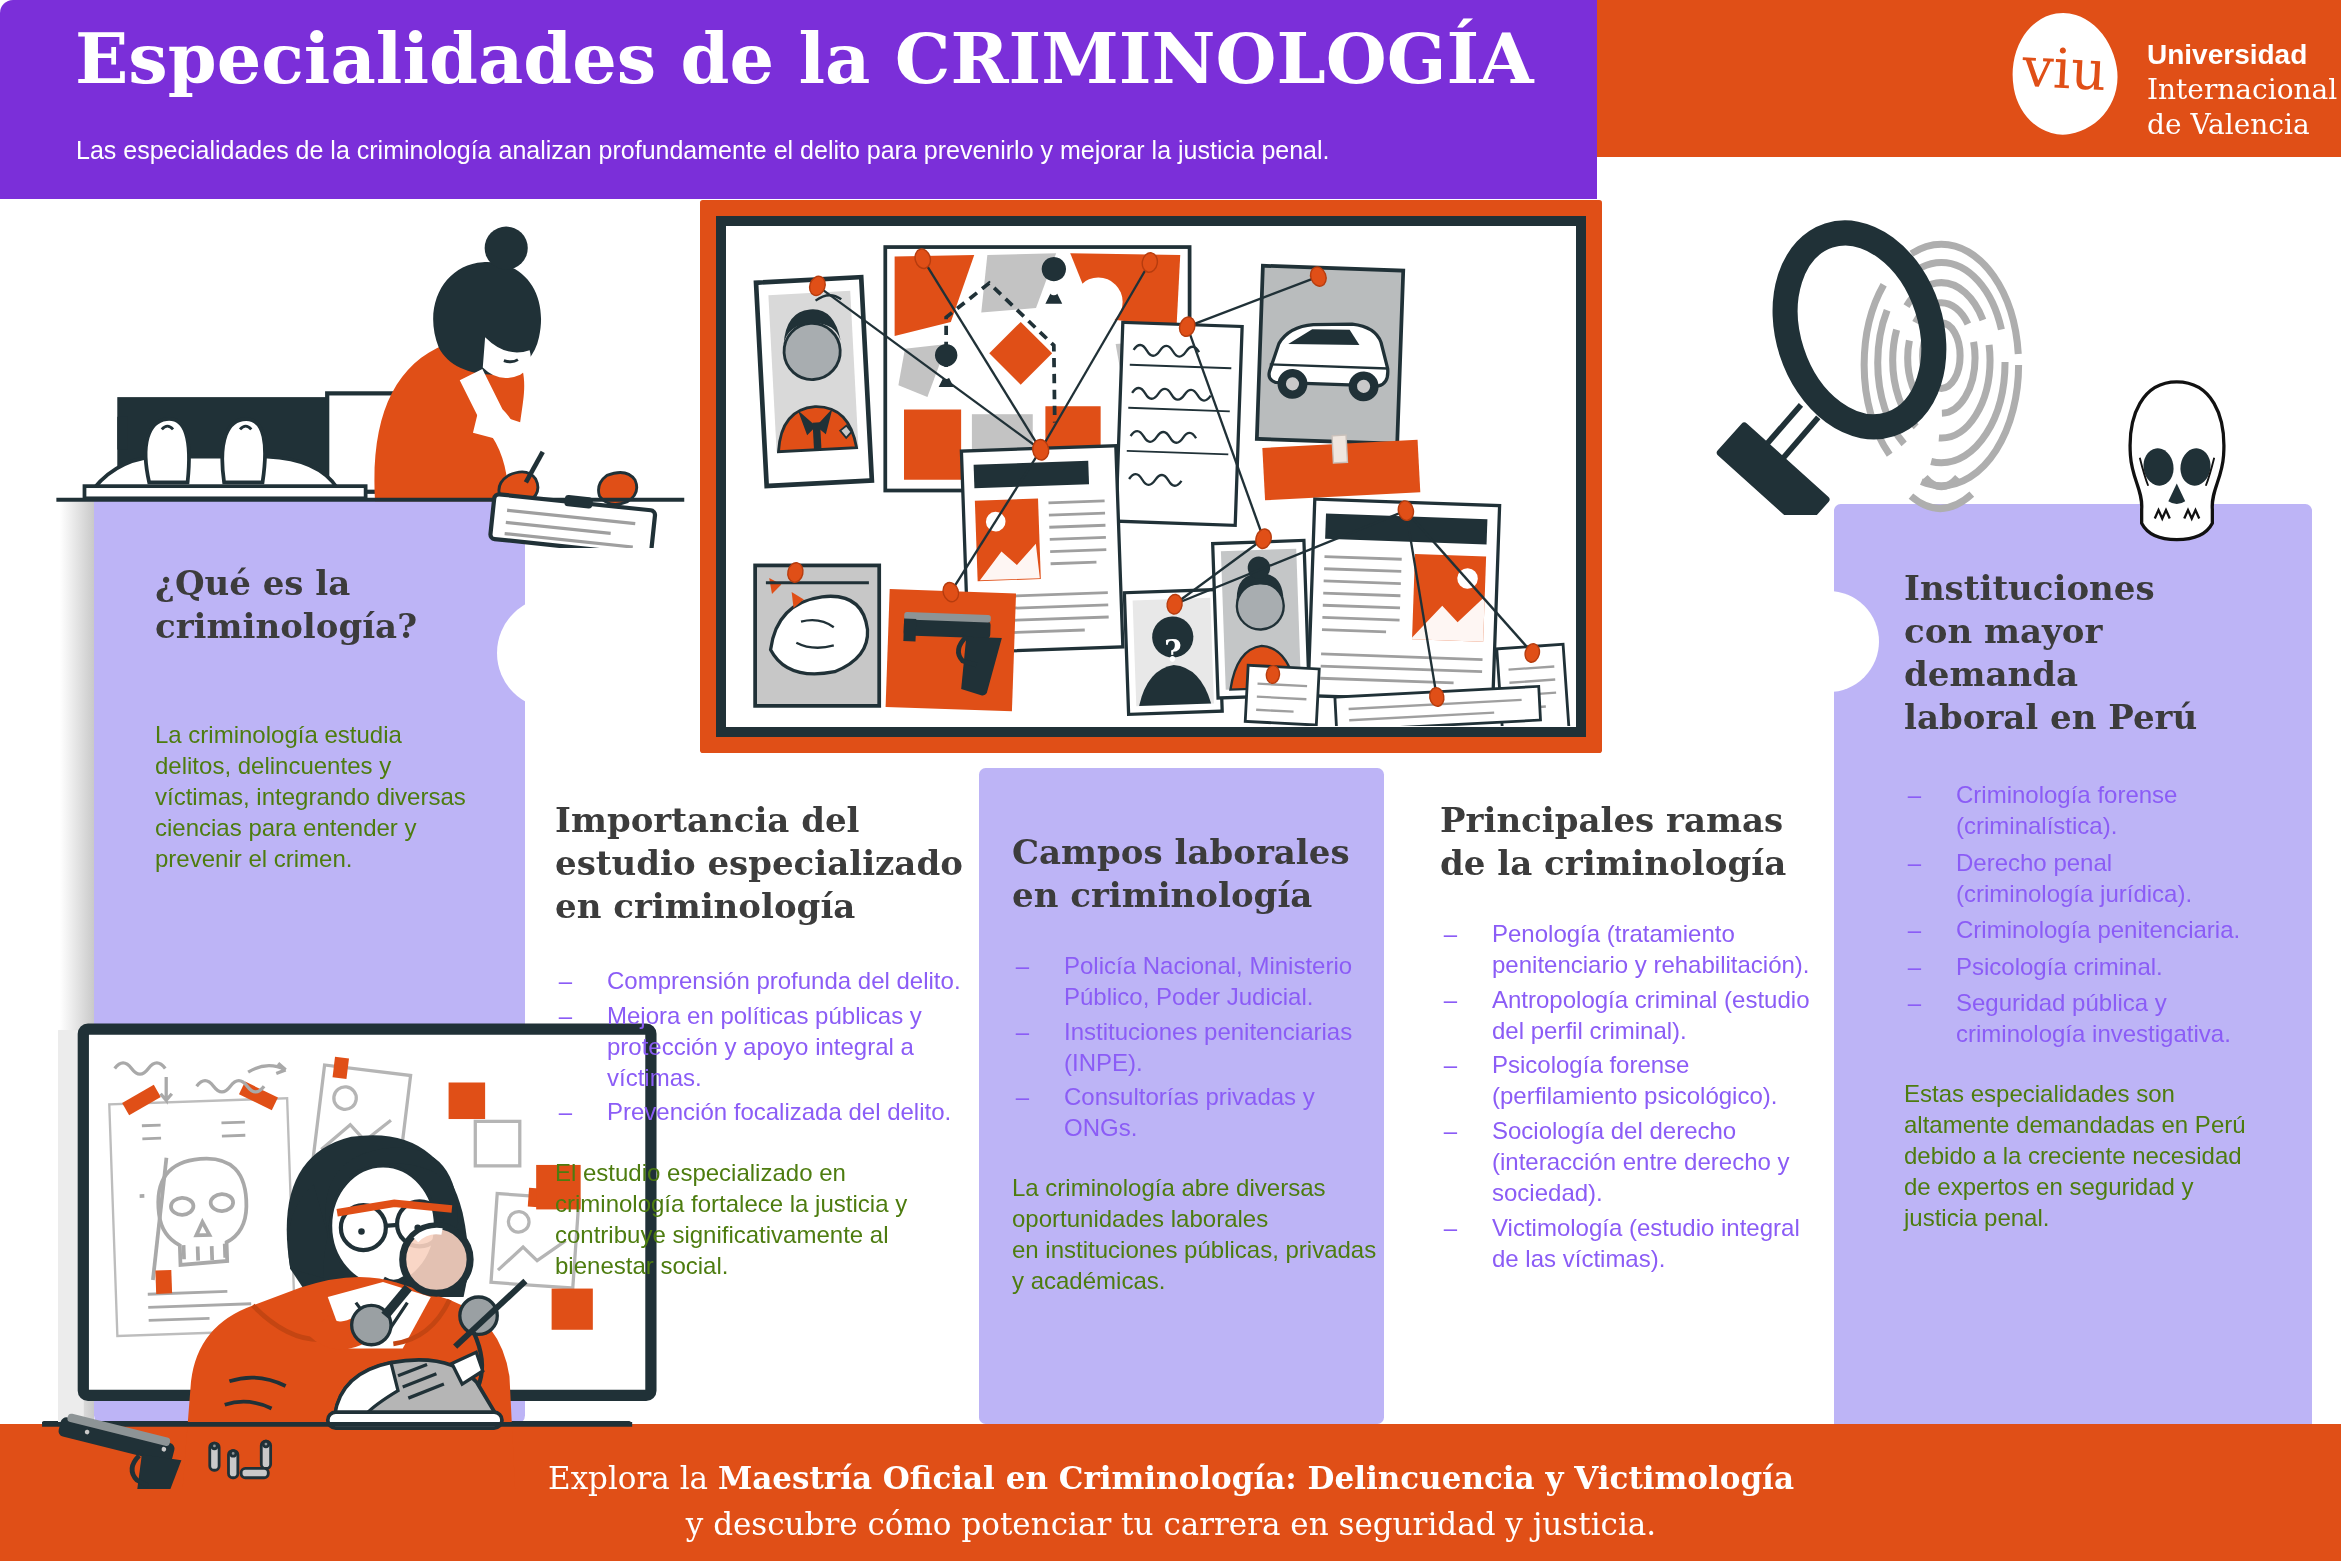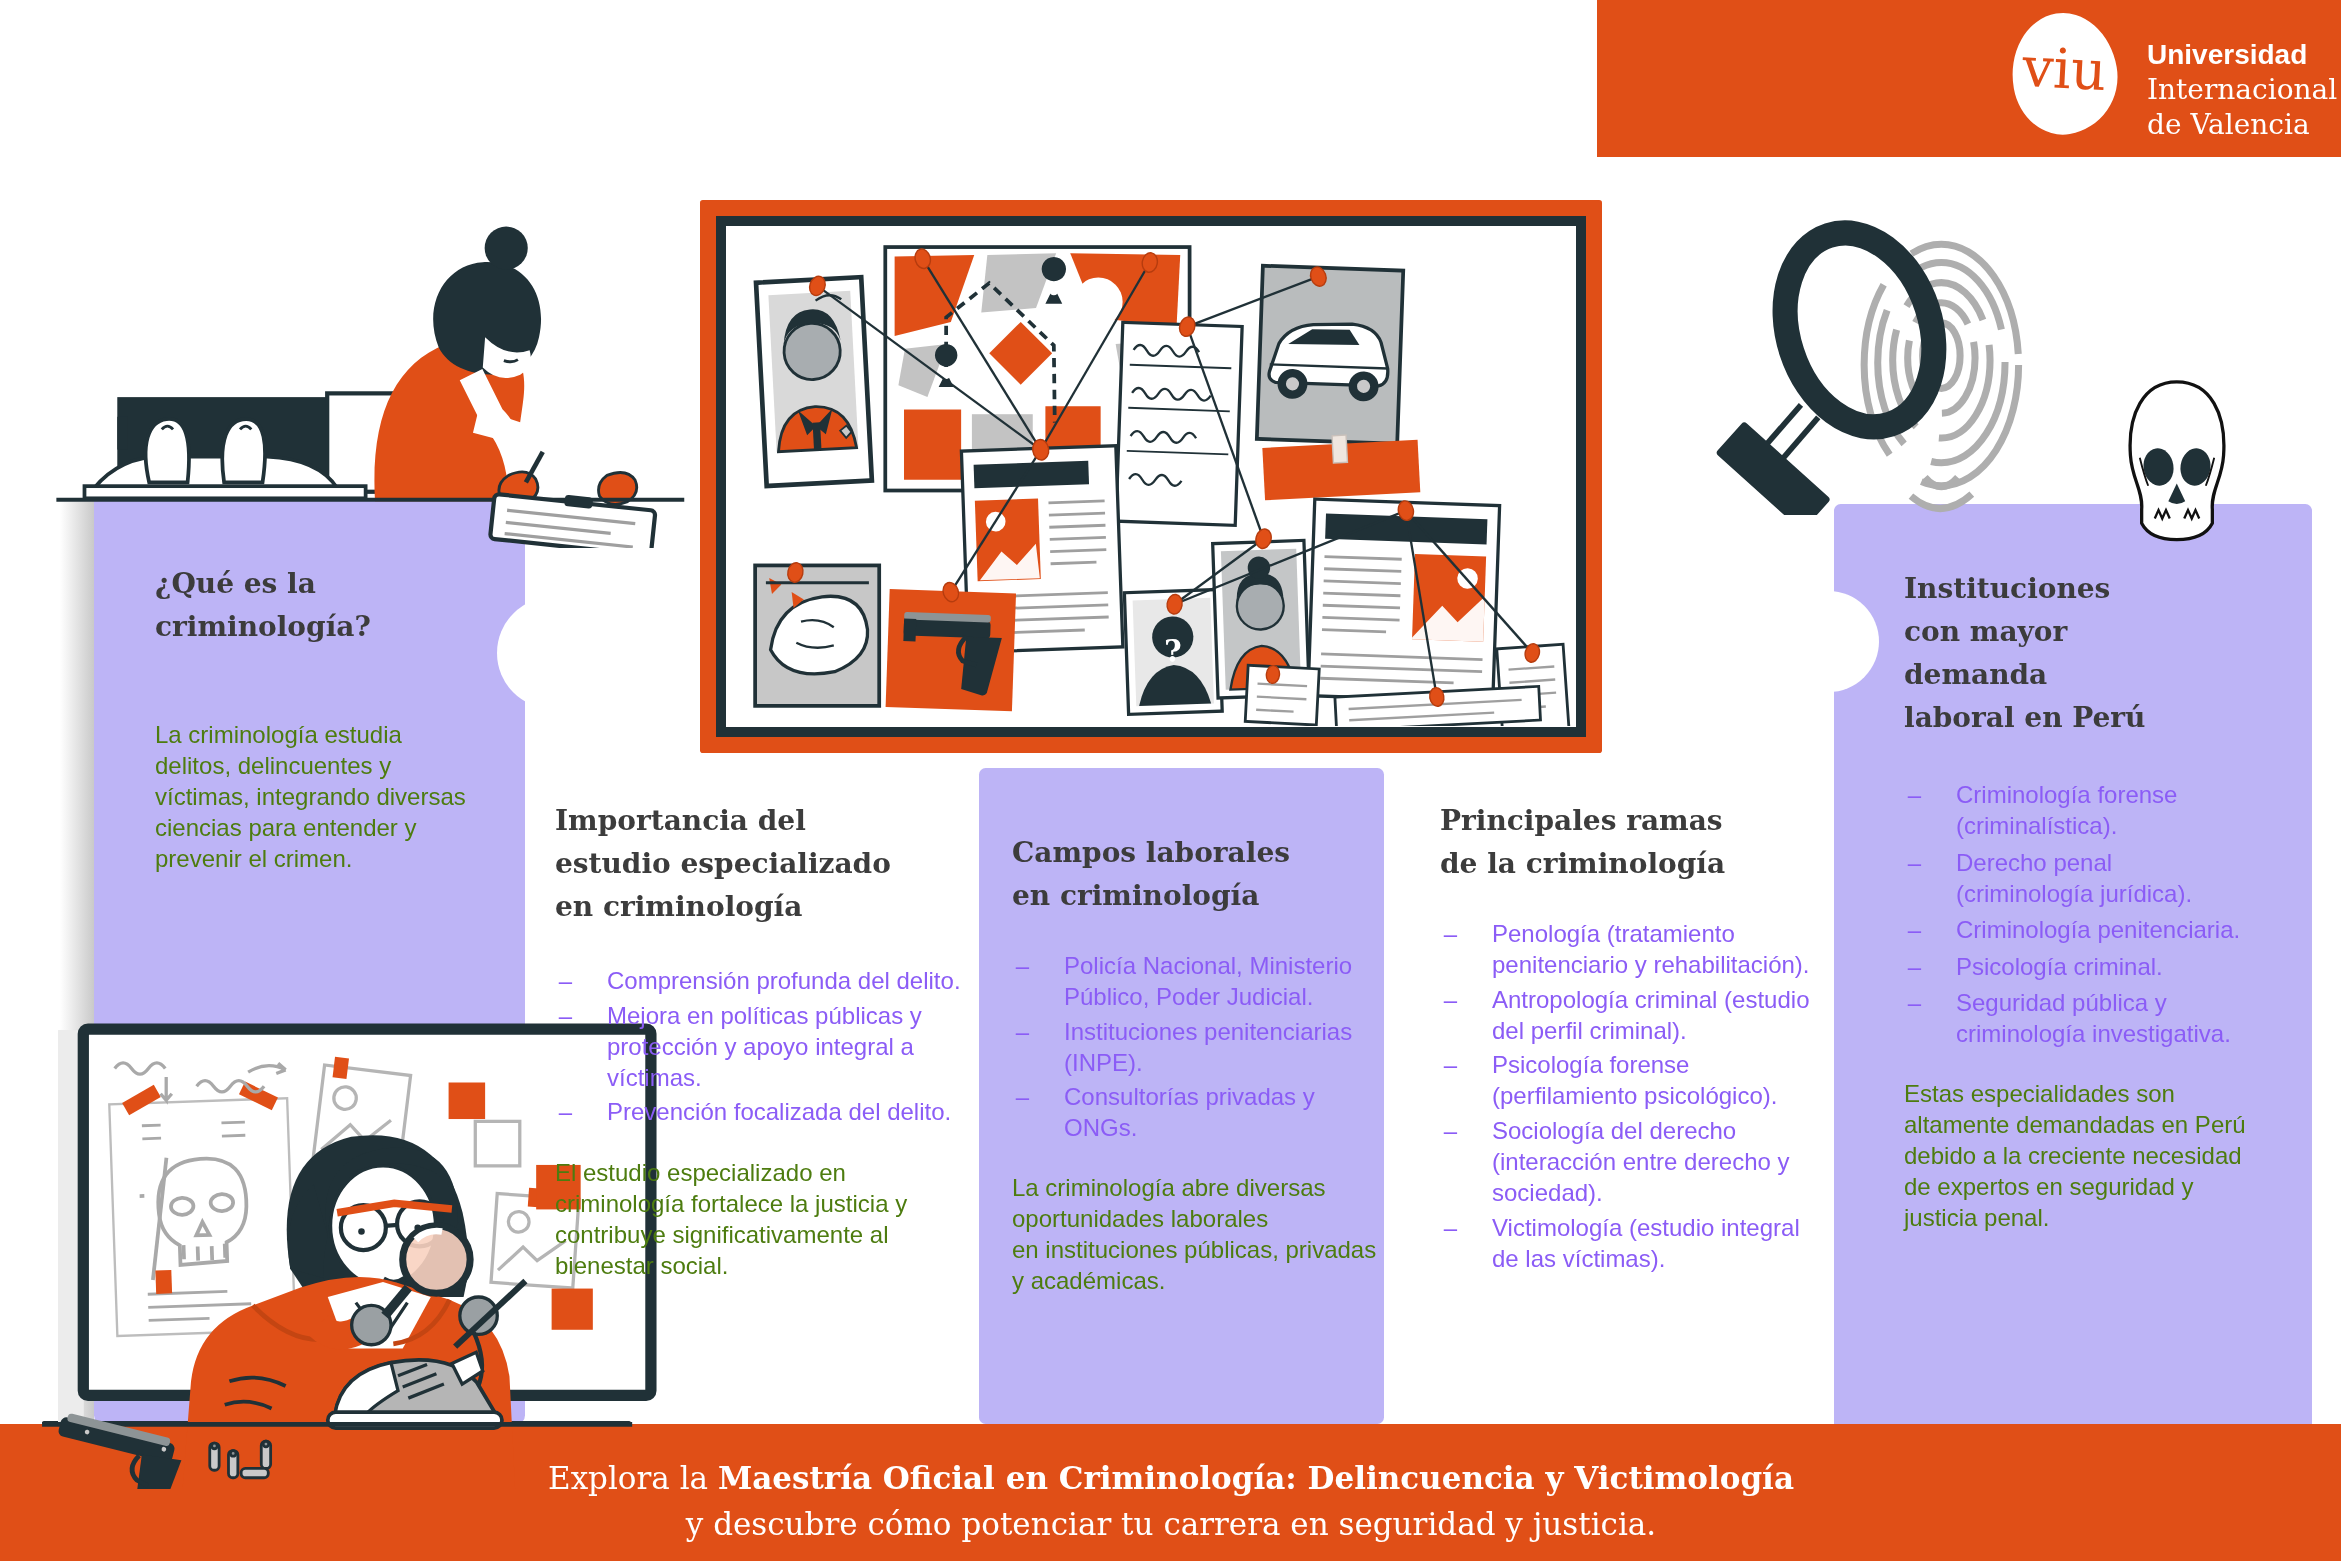--- a/index.html
+++ b/index.html
@@ -24,21 +24,21 @@
   #panel3{left:979px;top:768px;width:405px;height:656px;border-radius:6.6px;}
   #panel5{left:1834px;top:504px;width:478px;height:920px;border-radius:6.6px 6.6px 0 0;}
   .scallop{position:absolute;background:#ffffff;border-radius:50%;z-index:2;}
   #scallop1{left:497px;top:597px;width:112px;height:112px;}
   #scallop5{left:1778px;top:591px;width:101px;height:101px;}
   .panel-shadow{position:absolute;left:60px;top:499px;width:34px;height:925px;z-index:1;
                 background:linear-gradient(90deg,rgba(255,255,255,0),#c9c9c9);}
   
   .col{position:absolute;z-index:6;}
   .col h2{margin:0;font-family:"DejaVu Serif","Liberation Serif",serif;font-weight:700;
-          font-size:28px;line-height:43px;color:#3c3c3c;white-space:pre-line;}
+          font-size:34px;line-height:43px;color:#3c3c3c;white-space:pre-line;}
   .col p{margin:0;font-size:24px;line-height:31px;color:#4d7c0f;}
   .col ul{margin:0;padding:0;list-style:none;font-size:24px;line-height:31px;color:#8b5cf6;}
   .col li{position:relative;padding-left:52px;margin-bottom:3.7px;}
   .col li::before{content:"–";position:absolute;left:3.7px;top:0;}
   #col1{left:155px;top:562px;width:314px;}   #col1 p{margin-top:71px;}
   #col2{left:555px;top:799px;width:412px;}  #col2 ul{margin-top:37px;} #col2 p{margin-top:30px;}
   #col3{left:1012px;top:831px;width:365px;}  #col3 ul{margin-top:33px;} #col3 p{margin-top:29px;white-space:pre-line;}
   #col4{left:1440px;top:799px;width:393px;}  #col4 ul{margin-top:33px;}
   #col5{left:1904px;top:567px;width:347px;}  #col5 ul{margin-top:40px;} #col5 li{margin-bottom:5.6px;} #col5 p{margin-top:29px;}
   
@@ -51,20 +51,24 @@
   #board-frame{left:700px;top:200px;width:902px;height:553px;background:#E04F17;border-radius:2.8px;z-index:3;}
   #board-inner{position:absolute;left:16px;top:16px;right:16px;bottom:16px;background:#ffffff;
                border:10.3px solid #203137;}
   svg{display:block;}
 </style>
 </head>
 <body>
 
 <div id="canvas">
 
+  <div class="header">
+    <h1>Especialidades de la CRIMINOLOGÍA</h1>
+    <p class="subtitle">Las especialidades de la criminología analizan profundamente el delito para prevenirlo y mejorar la justicia penal.</p>
+  </div>
 
   <div class="logoblock">
     <div class="viu-blob"></div>
     <p class="viu-mark" style="left:415px;top:37px;width:105px;position:absolute;">viu</p>
     <div class="logotext">
       <div class="l1">Universidad</div>
       <div class="l2">Internacional</div>
       <div class="l3">de Valencia</div>
     </div>
   </div>

